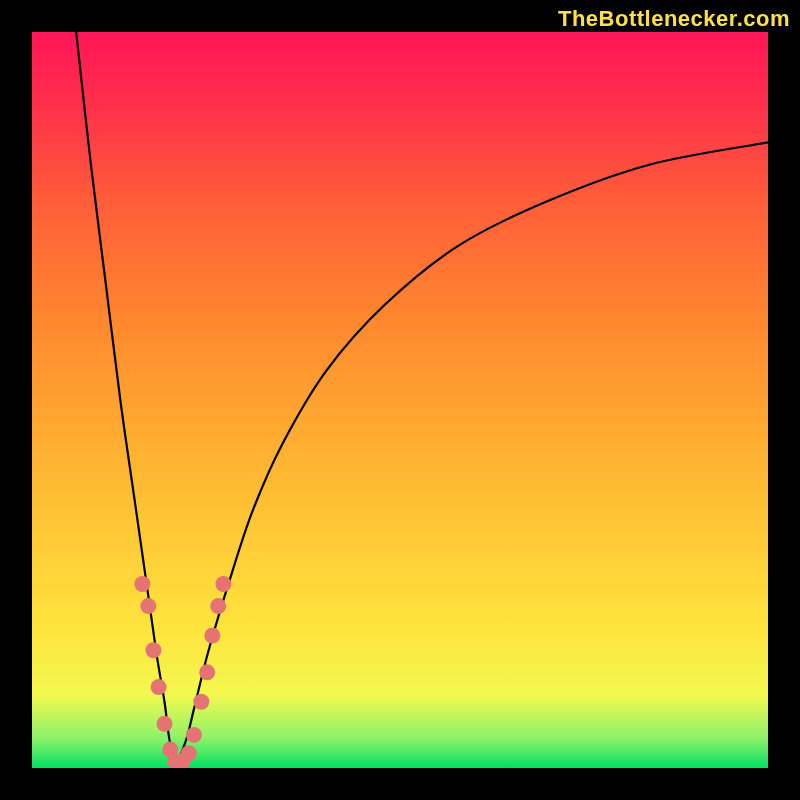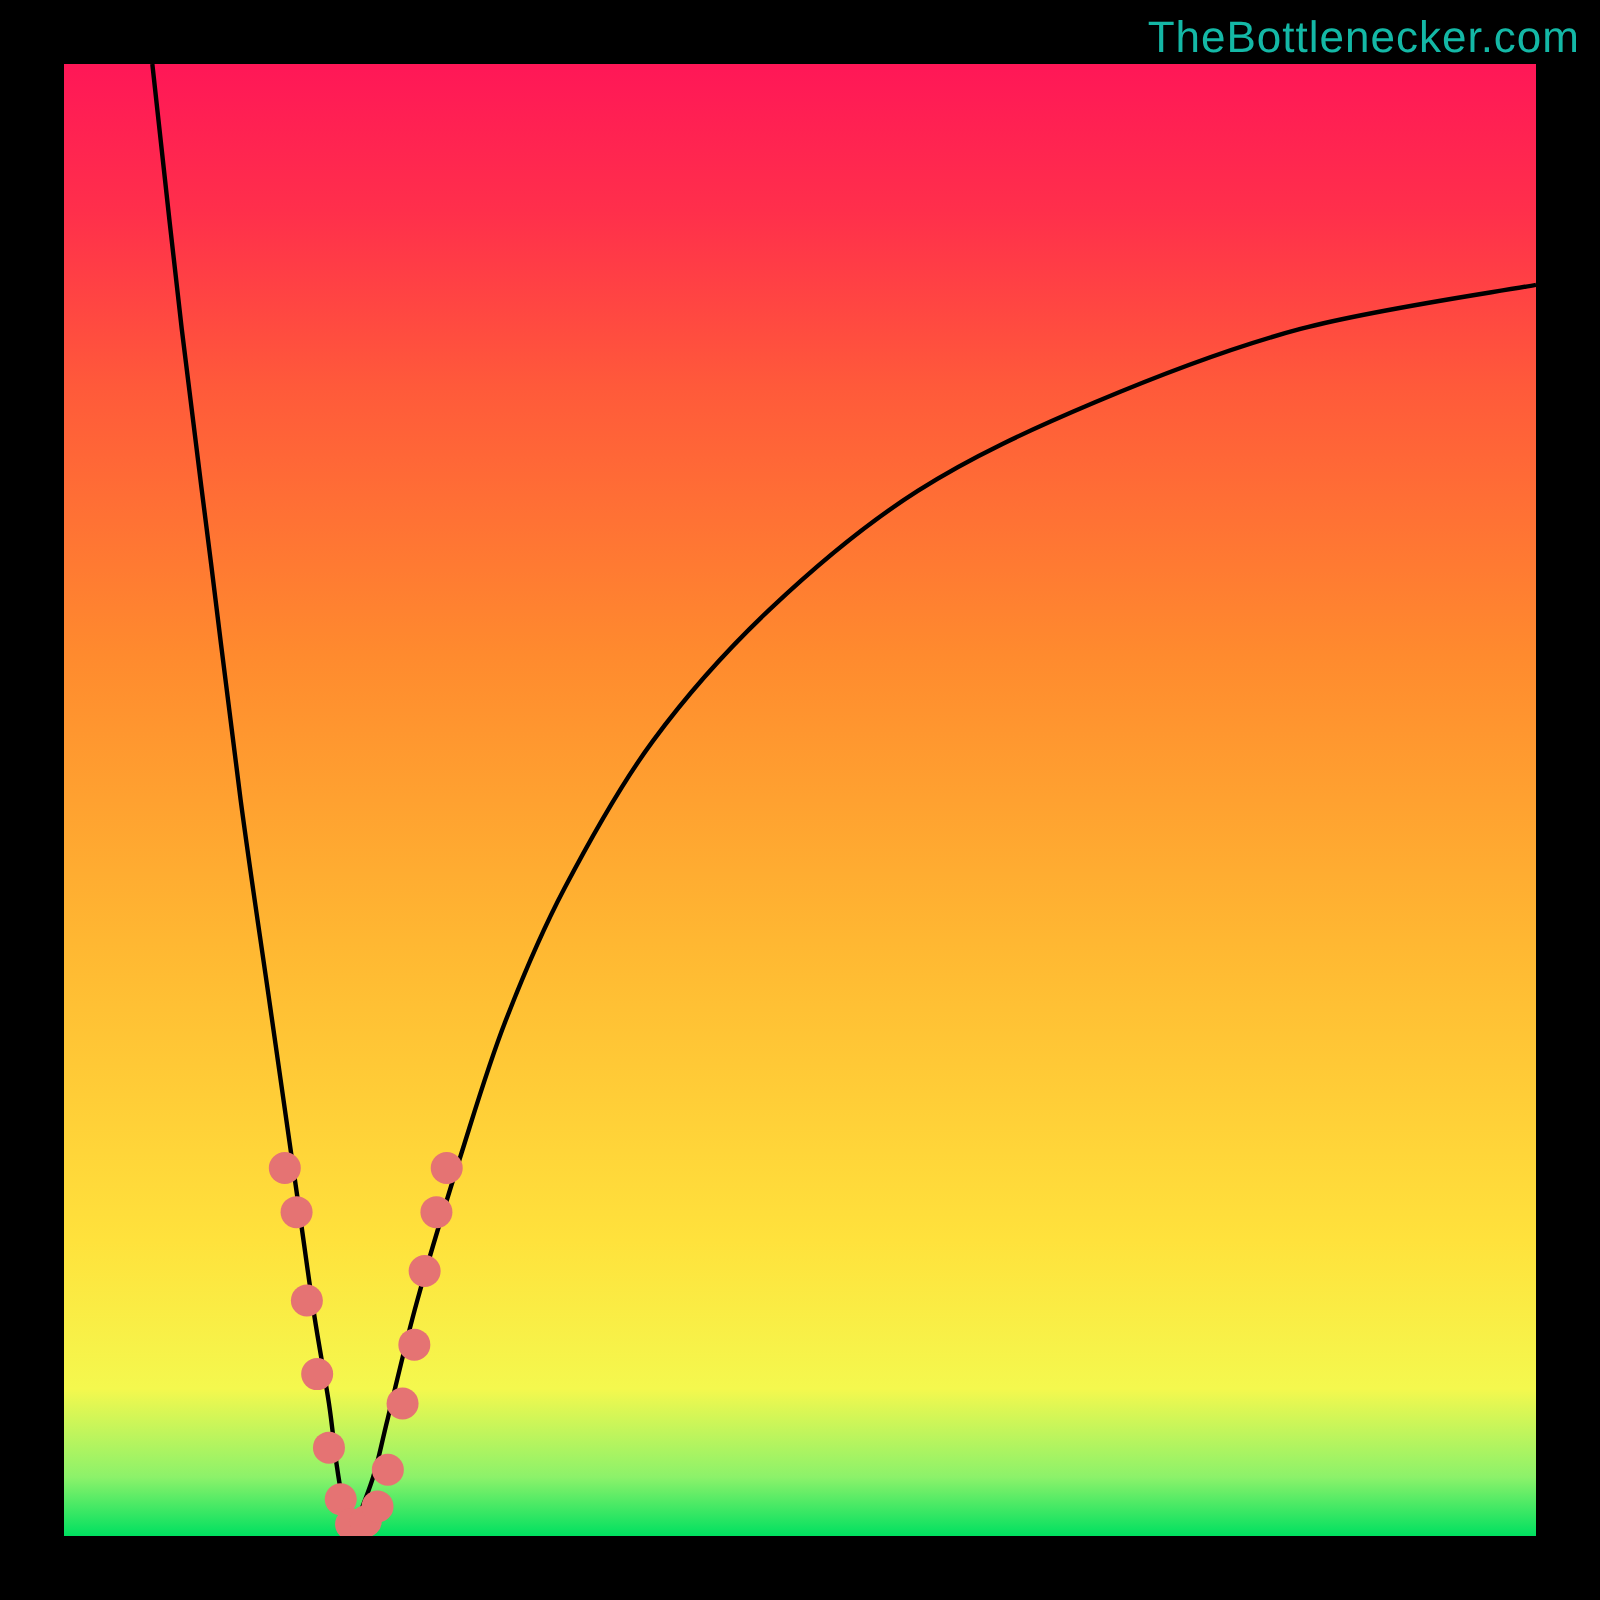--- a/index.html
+++ b/index.html
@@ -30,23 +30,23 @@
     inset: 0;
   }
   .curve-layer {
     position: absolute;
     inset: 0;
   }
   .watermark {
     position: absolute;
     top: 6px;
     right: 10px;
-    color: #14b8a6;
+    color: #fde047;
     font-size: 22px;
-    font-weight: 400;
+    font-weight: 700;
     letter-spacing: 0.5px;
     user-select: none;
   }
 </style>
 </head>
 <body>
 
 <div class="frame">
 
   <div class="plot">

